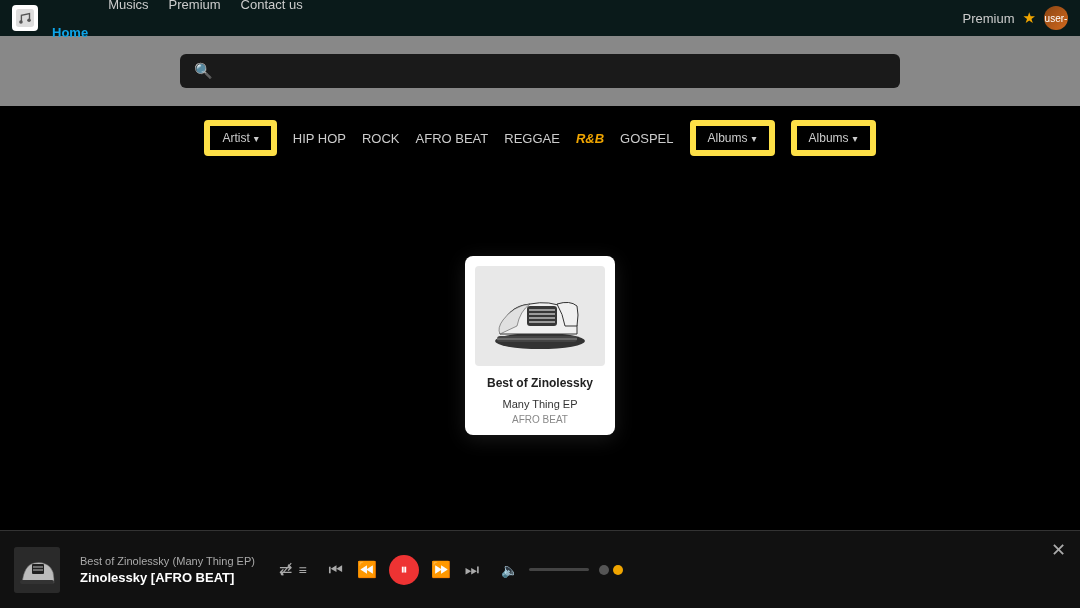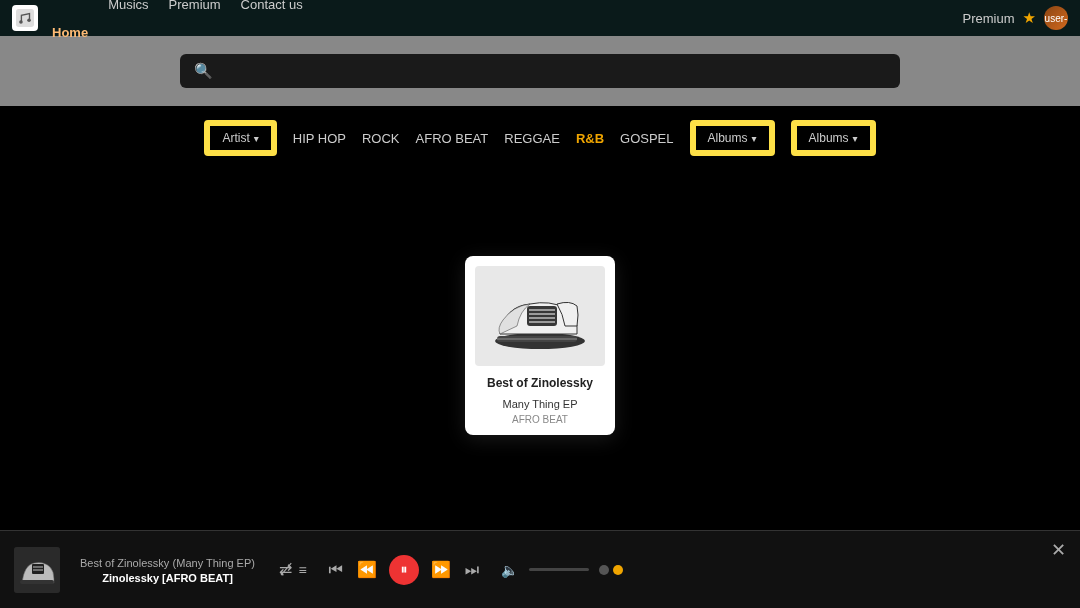--- a/index.html
+++ b/index.html
@@ -20,21 +20,21 @@
       border-radius: 4px;
       display: flex; align-items: center; justify-content: center;
       margin-right: 14px;
       flex-shrink: 0;
     }
     .nav-logo svg { width: 18px; height: 18px; }
     .nav-links { display: flex; gap: 20px; flex: 1; }
     .nav-link {
       color: #ccc; font-size: 13px; cursor: pointer; text-decoration: none;
     }
-    .nav-link.active { color: #fdba74; font-weight: bold; margin-top: 28px; }
+    .nav-link.active { color: #0ea5e9; font-weight: bold; margin-top: 28px; }
     .nav-right {
       display: flex; align-items: center; gap: 8px; font-size: 13px; color: #ccc;
     }
     .nav-star { color: #f0a500; font-size: 15px; }
     .nav-avatar {
       width: 24px; height: 24px; border-radius: 50%;
       background: linear-gradient(135deg, #8B4513, #D2691E);
       display: flex; align-items: center; justify-content: center;
       font-size: 10px; color: #fff;
     }
@@ -69,21 +69,21 @@
     .filter-btn {
       border: 6px solid #fde047; background: transparent;
       color: #ccc; font-size: 12px; padding: 5px 12px;
       border-radius: 4px; cursor: pointer;
       display: flex; align-items: center; gap: 4px;
     }
     .filter-btn .chevron { font-size: 10px; }
     .genre-label {
       color: #ccc; font-size: 13px; cursor: pointer;
     }
-    .genre-label.active { color: #f0a500; font-weight: bold; }
+    .genre-label.active { color: #f0a500; font-weight: bold; font-style: italic; }
 
     
     .main-content {
       background: #000;
       flex: 1;
       display: flex; align-items: center; justify-content: center;
       height: 350px;
     }
 
     
@@ -127,21 +127,21 @@
     .player-thumb {
       width: 46px; height: 46px; flex-shrink: 0;
       background: #222;
       border-radius: 3px;
       overflow: hidden;
       display: flex; align-items: center; justify-content: center;
     }
     .player-info { flex-shrink: 0; }
     .player-title { font-size: 12px; color: #fff; }
     .player-title span { color: #aaa; font-size: 11px; }
-    .player-artist { font-size: 11px; color: #aaa; margin-top: 2px; text-align: center; }
+    .player-artist { font-size: 13px; color: #aaa; margin-top: 2px; }
     .player-artist span { color: #fff; font-weight: bold; }
     .player-icons { display: flex; gap: 6px; align-items: center; margin-left: 4px; }
     .player-icons .ico { color: #aaa; font-size: 14px; cursor: pointer; }
 
     
     .progress-section {
       display: flex; align-items: center; gap: 8px; flex: 1;
     }
     .time-label { color: #aaa; font-size: 11px; flex-shrink: 0; }
     .progress-bar-wrap {

